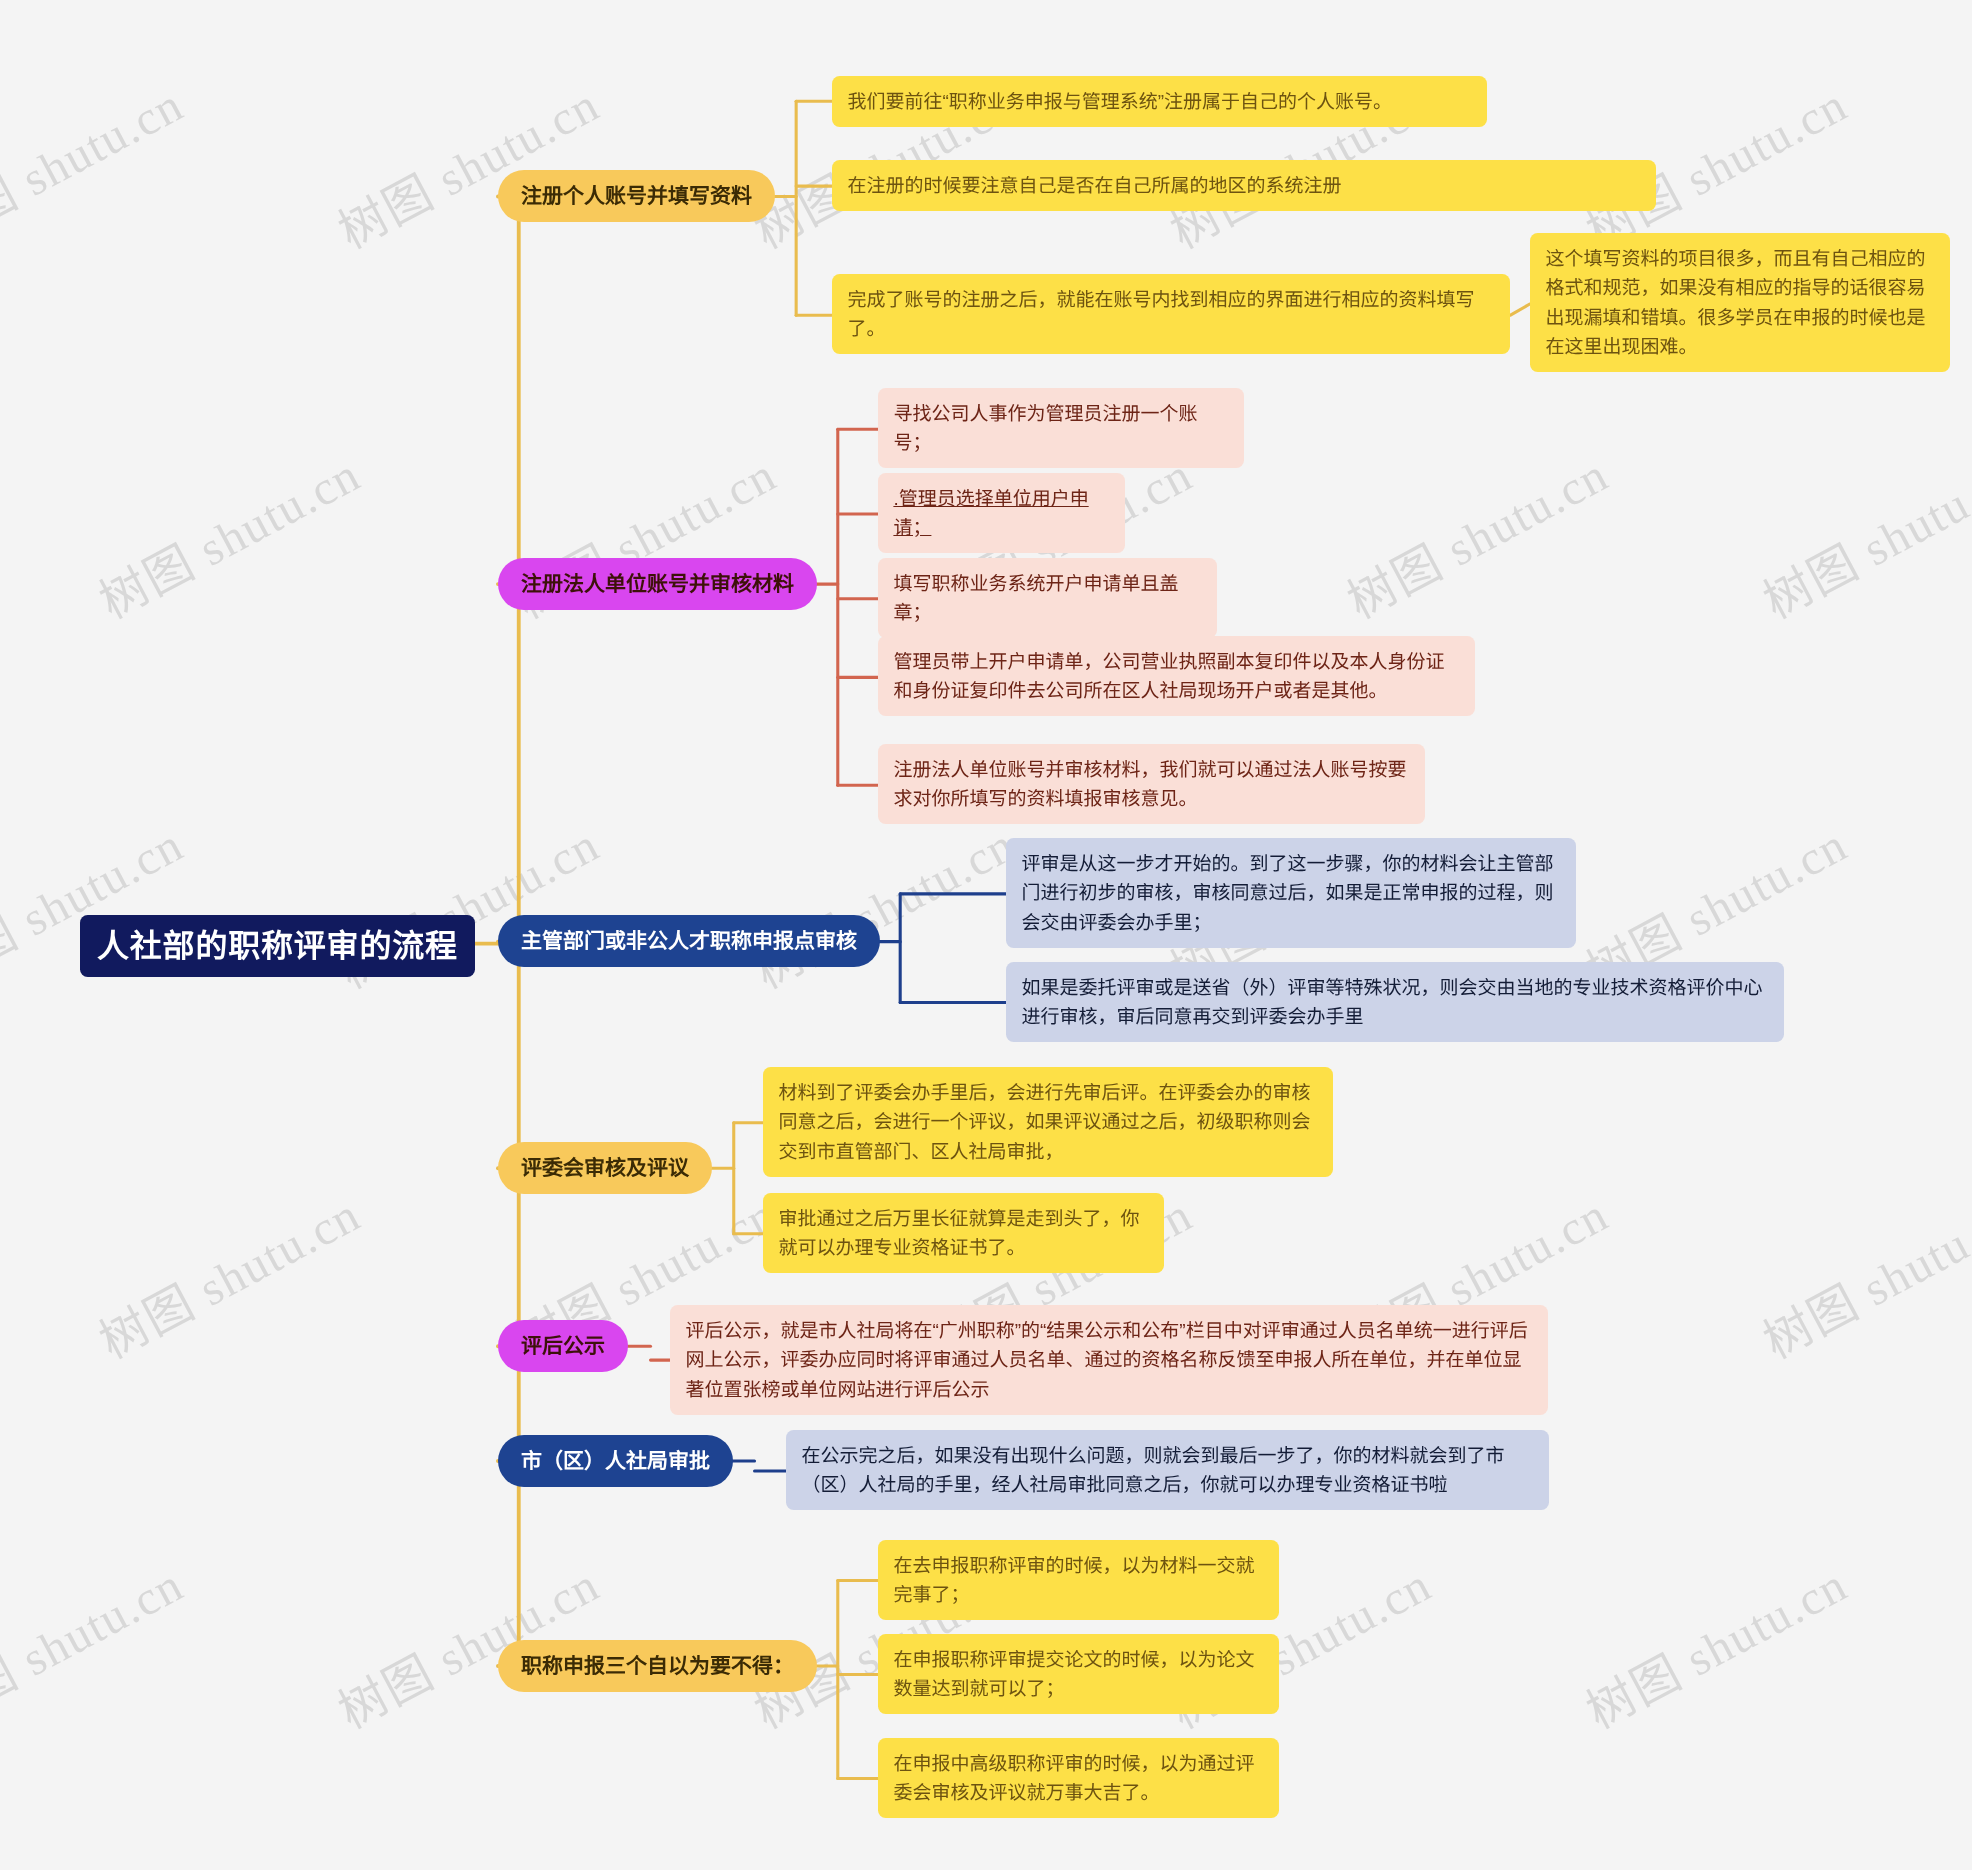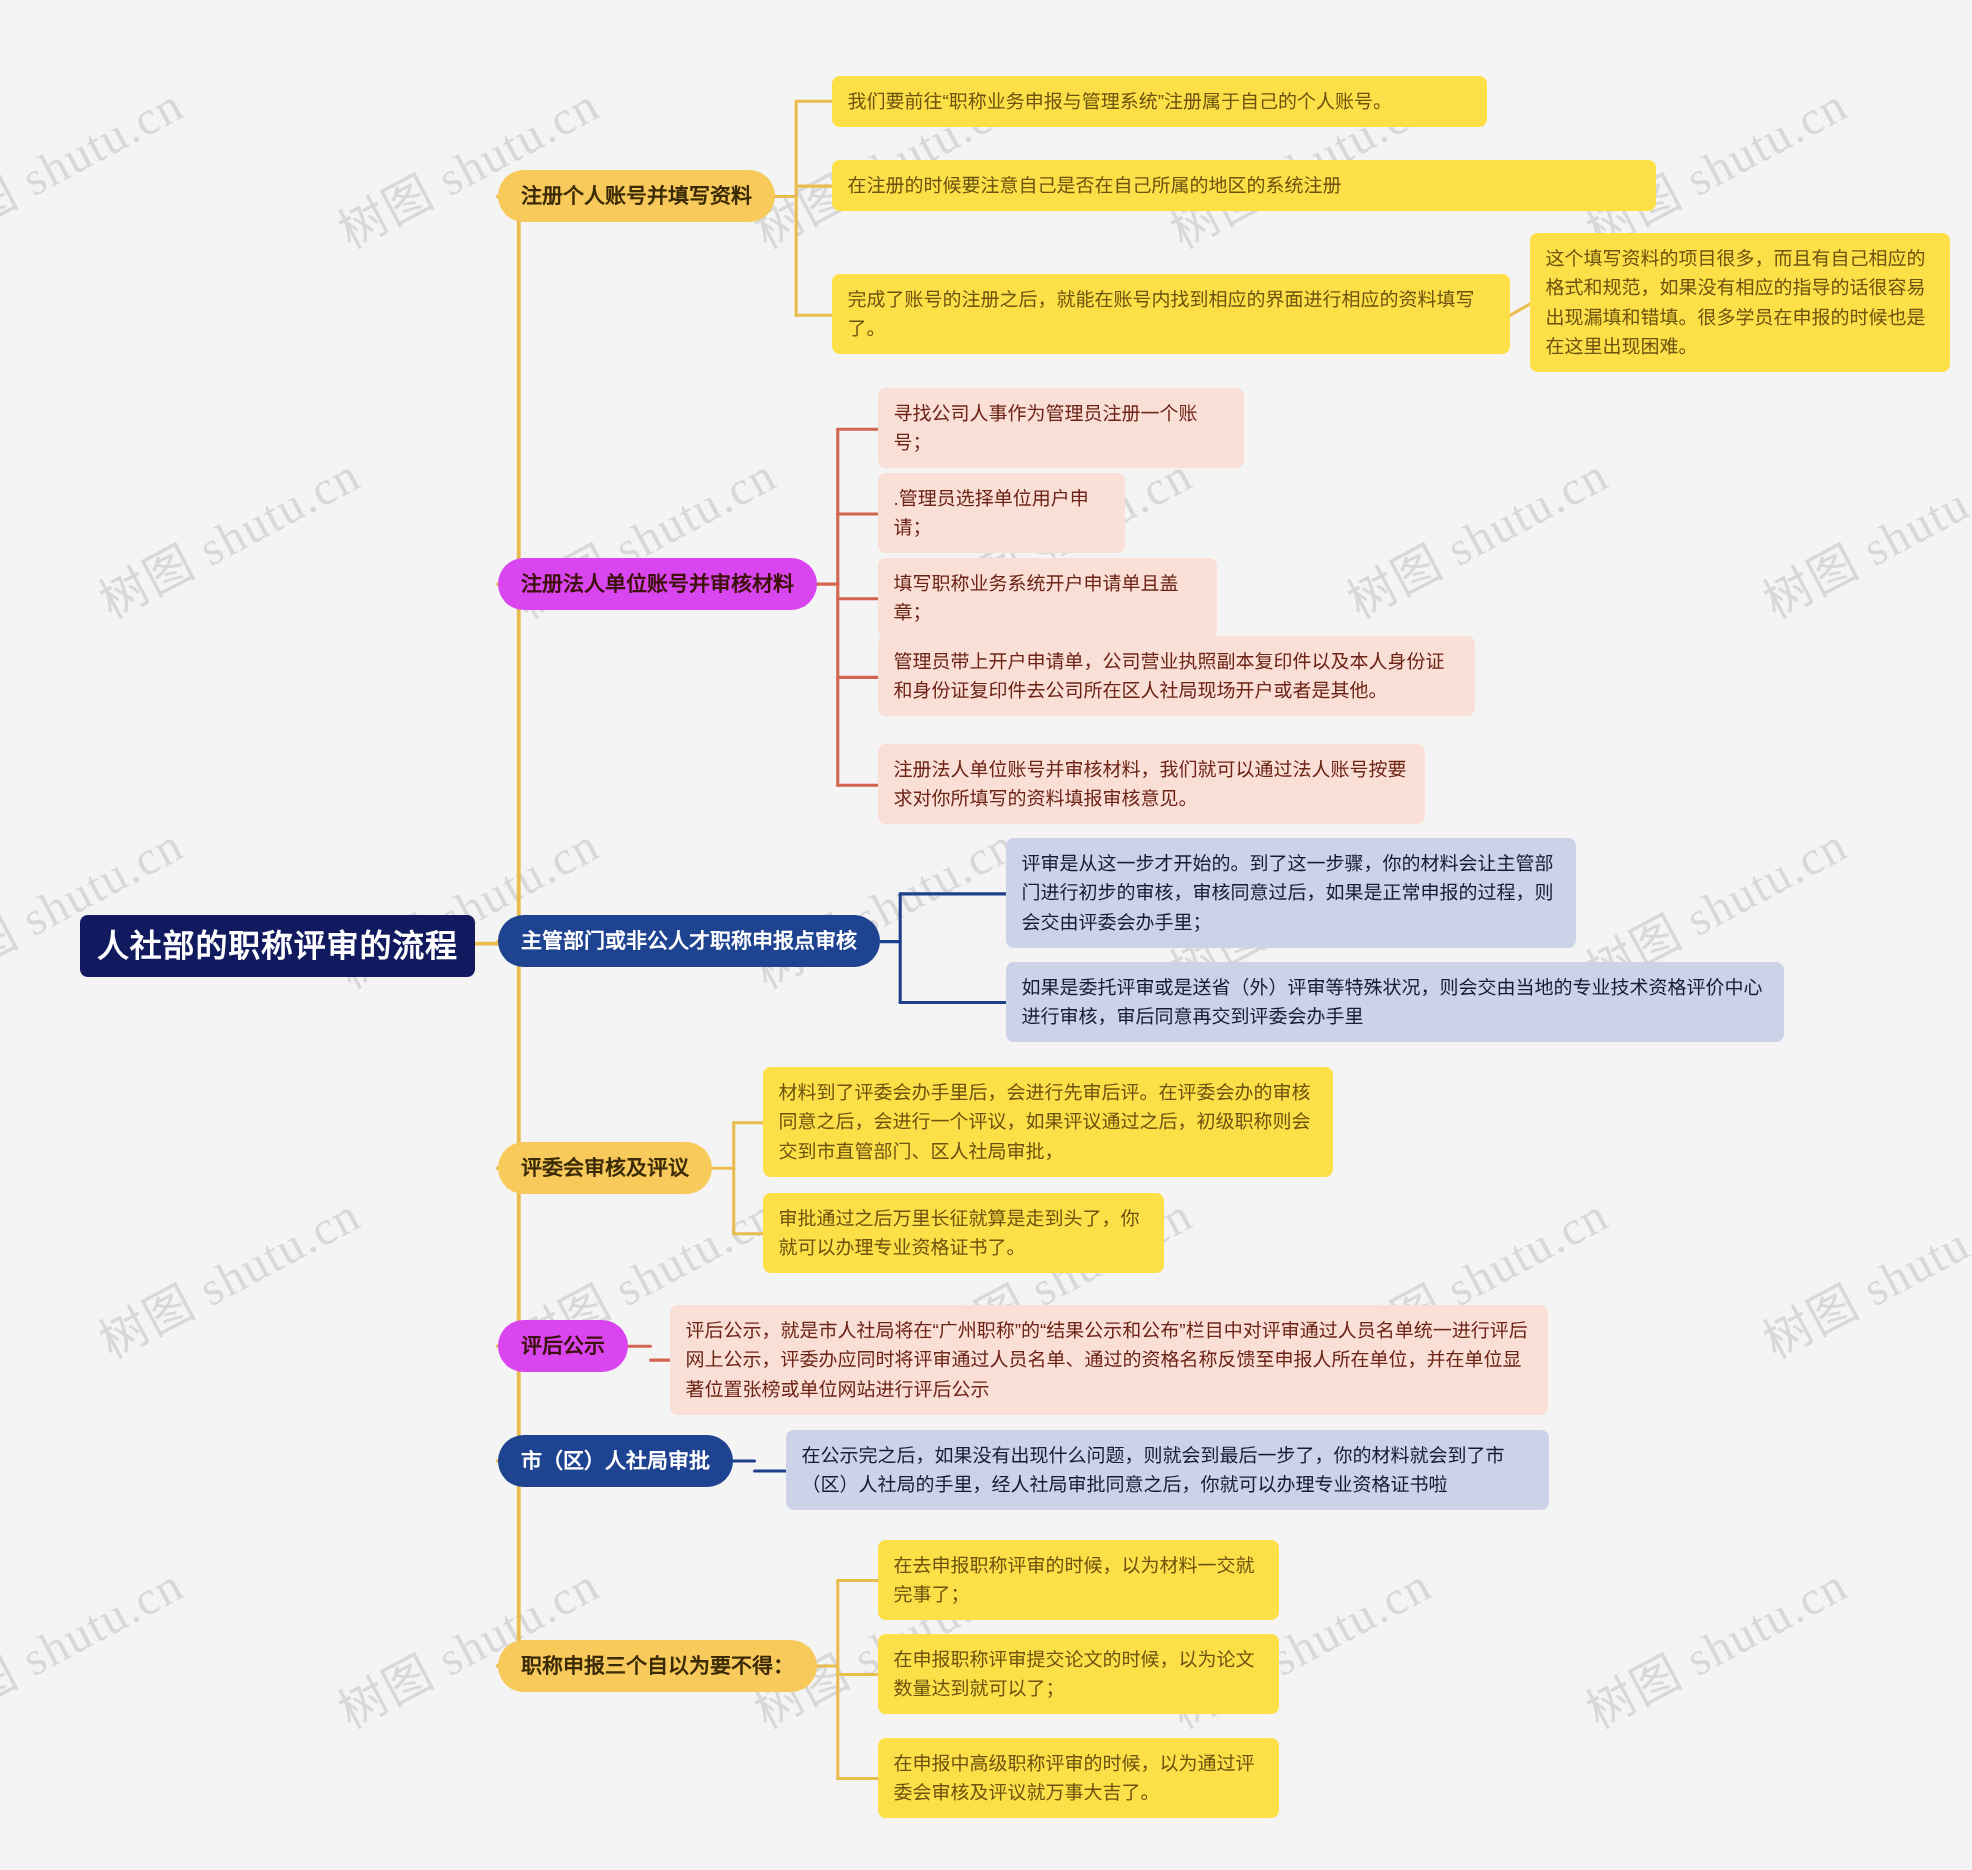--- a/index.html
+++ b/index.html
@@ -195,21 +195,21 @@
   <div class="leaf-node leaf-amber" style="position:absolute; left:1530px; top:233px; width:420px;">
     <span>这个填写资料的项目很多，而且有自己相应的格式和规范，如果没有相应的指导的话很容易出现漏填和错填。很多学员在申报的时候也是在这里出现困难。</span>
   </div>
 
   <div class="node branch-node branch-red" style="left:498px; top:558px;">
     <span>注册法人单位账号并审核材料</span>
   </div>
   <div class="leaf-node leaf-red node" style="left:878px; top:388px; width:366px;">
     <span>寻找公司人事作为管理员注册一个账号；</span>
   </div>
-  <div class="leaf-node leaf-red node" style="left:878px; top:473px; width:247px;">
+  <div class="leaf-node leaf-red node" style="left:878px; top:473px; width:247px;text-decoration:underline;">
     <span>.管理员选择单位用户申请；</span>
   </div>
   <div class="leaf-node leaf-red node" style="left:878px; top:558px; width:339px;">
     <span>填写职称业务系统开户申请单且盖章；</span>
   </div>
   <div class="leaf-node leaf-red node" style="left:878px; top:636px; width:597px;">
     <span>管理员带上开户申请单，公司营业执照副本复印件以及本人身份证和身份证复印件去公司所在区人社局现场开户或者是其他。</span>
   </div>
   <div class="leaf-node leaf-red node" style="left:878px; top:744px; width:547px;">
     <span>注册法人单位账号并审核材料，我们就可以通过法人账号按要求对你所填写的资料填报审核意见。</span>

